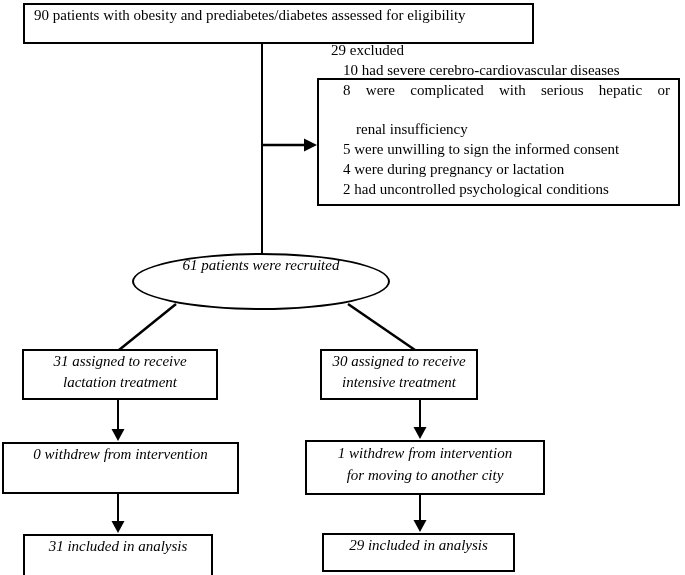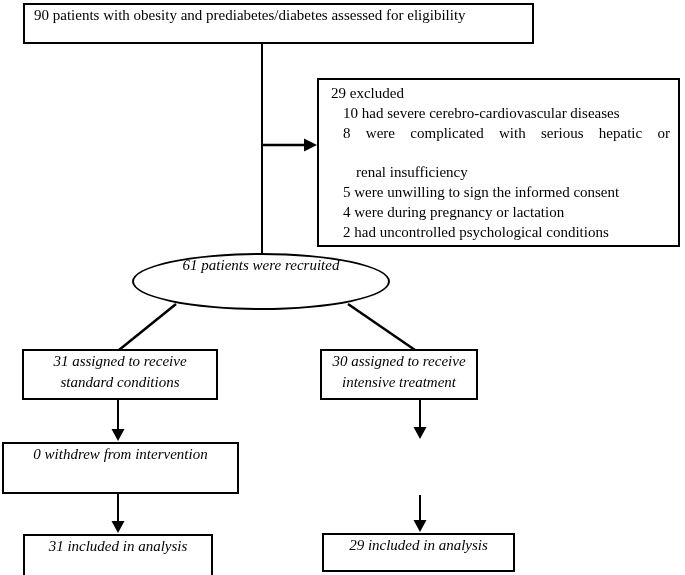--- a/index.html
+++ b/index.html
@@ -36,22 +36,22 @@
     line-height: 20px;
     display: flex;
     flex-direction: column;
     justify-content: flex-start;
   }
   .center-text { align-items: center; text-align: center; font-style: italic; }
   .nowrap { white-space: nowrap; }
 
   
   .assessed   { left: 23px;  top: 3px;   width: 511px; height: 41px; padding-left: 9px; }
-  .excluded   { left: 317px; top: 78px;  width: 363px; height: 169px;
-                padding: 5px 8px 5px 10px; justify-content: center; }
+  .excluded   { left: 317px; top: 78px;  width: 363px; height: 128px;
+                padding: 5px 8px 5px 10px; justify-content: flex-end; }
   .recruited  { left: 132px; top: 253px; width: 258px; height: 57px; border-radius: 50%; }
   .assigned-l { left: 22px;  top: 349px; width: 196px; height: 51px; line-height: 21px; }
   .assigned-r { left: 320px; top: 349px; width: 158px; height: 51px; line-height: 21px; }
   .withdrew-l { left: 2px;   top: 442px; width: 237px; height: 52px; }
   .withdrew-r { left: 305px; top: 440px; width: 240px; height: 55px; line-height: 22px; }
   .analysis-l { left: 23px;  top: 534px; width: 190px; height: 48px; }
   .analysis-r { left: 322px; top: 533px; width: 193px; height: 39px; }
 
   
   .excluded .title   { padding-left: 2px; }
@@ -103,32 +103,36 @@
     <div class="reason">4 were during pregnancy or lactation</div>
     <div class="reason">2 had uncontrolled psychological conditions</div>
   </div>
 
   <div class="node recruited center-text">
     <div>61 patients were recruited</div>
   </div>
 
   <div class="node assigned-l center-text">
     <div>31 assigned to receive</div>
-    <div>standard conditions</div>
+    <div>lactation treatment</div>
   </div>
 
   <div class="node assigned-r center-text">
     <div>30 assigned to receive</div>
     <div>intensive treatment</div>
   </div>
 
   <div class="node withdrew-l center-text nowrap">
     <div>0 withdrew from intervention</div>
   </div>
 
+  <div class="node withdrew-r center-text">
+    <div>1 withdrew from intervention</div>
+    <div>for moving to another city</div>
+  </div>
 
   <div class="node analysis-l center-text nowrap">
     <div>31 included in analysis</div>
   </div>
 
   <div class="node analysis-r center-text nowrap">
     <div>29 included in analysis</div>
   </div>
 
 </div>

